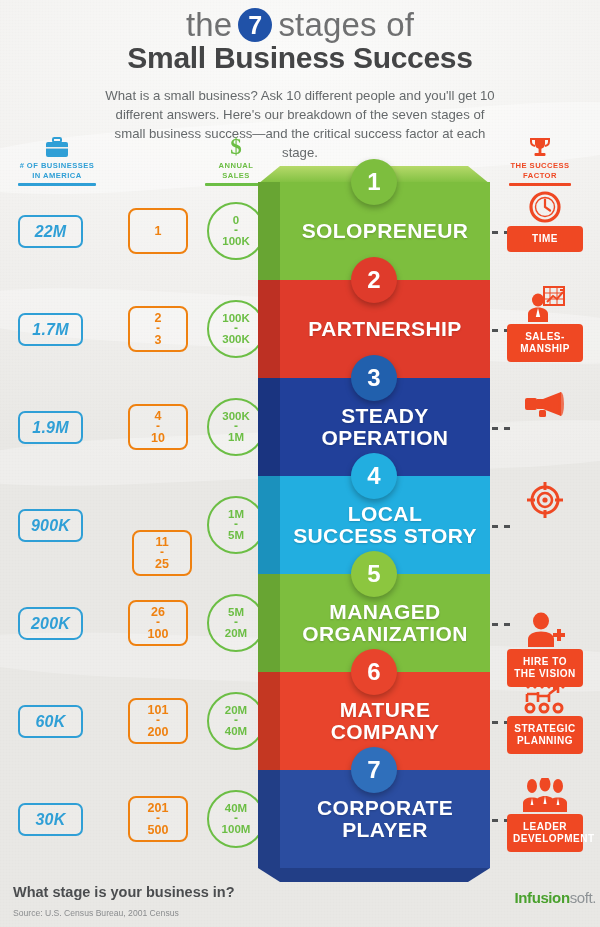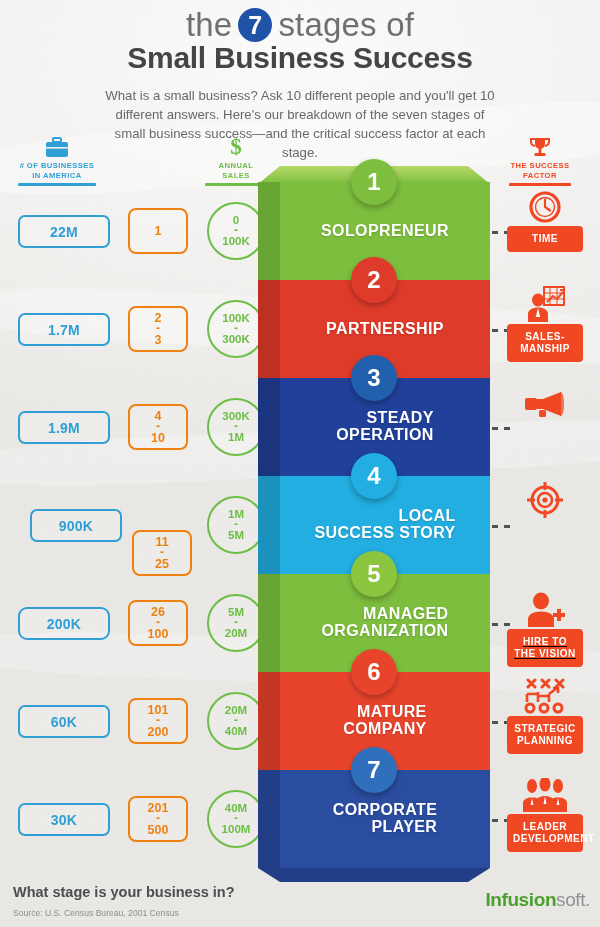--- a/index.html
+++ b/index.html
@@ -72,42 +72,42 @@
   .col-top{position:absolute;top:-16px;left:0;width:232px;height:18px;}
   .col-top .face{position:absolute;inset:0;
      background:linear-gradient(180deg,#b6d96a 0%, #a8d158 100%);
      clip-path:polygon(22px 0, 210px 0, 232px 18px, 0 18px);}
   .band{position:absolute;left:0;width:232px;overflow:visible;}
   .band .front{position:absolute;left:22px;right:0;top:0;bottom:0;}
   .band .side{position:absolute;left:0;top:0;width:22px;bottom:0;
      clip-path:polygon(0 0, 22px 0, 22px 100%, 0 100%);}
   .band-label{
     position:absolute;left:22px;right:0;top:0;bottom:0;
-    display:flex;align-items:center;justify-content:center;text-align:right;
-    color:#fff;font-weight:700;font-size:16px;letter-spacing:.4px;line-height:1.06;
+    display:flex;align-items:center;justify-content:center;text-align:center;
+    color:#fff;font-weight:700;font-size:21px;letter-spacing:.4px;line-height:1.06;
     padding:0 8px;box-sizing:border-box;text-shadow:0 1px 2px rgba(0,0,0,.18);
   }
   .num-badge{
     position:absolute;left:50%;transform:translateX(-50%);
     width:46px;height:46px;border-radius:50%;
     display:flex;align-items:center;justify-content:center;
     color:#fff;font-weight:700;font-size:24px;
     box-shadow:0 3px 6px rgba(0,0,0,.28);
     z-index:5;
   }
   .col-bottom{position:absolute;bottom:-12px;left:0;width:232px;height:14px;}
   .col-bottom .face{position:absolute;inset:0;background:#1b3f84;
      clip-path:polygon(0 0, 232px 0, 210px 14px, 22px 14px);}
 
   
   .cell{position:absolute;display:flex;align-items:center;justify-content:center;
         text-align:center;box-sizing:border-box;}
-  .biz-box{width:92px;height:33px;border:2px solid #2f9fd6;border-radius:7px;
-           color:#2f9fd6;font-size:14px;font-weight:700;letter-spacing:.2px;
-           background:rgba(255,255,255,.18);}
+  .biz-box{width:65px;height:33px;border:2px solid #2f9fd6;border-radius:7px;
+           color:#2f9fd6;font-size:16px;font-weight:700;letter-spacing:.2px;
+           background:rgba(255,255,255,.18);font-style:italic;}
   .emp-box{width:60px;height:46px;border:2px solid #ef8110;border-radius:8px;
            color:#ef8110;font-size:12.5px;font-weight:700;line-height:1.12;
            background:rgba(255,255,255,.18);}
   .sales-circle{width:58px;height:58px;border:2px solid #6cbe45;border-radius:50%;
            color:#6cbe45;font-size:11.5px;font-weight:700;line-height:1.14;
            background:rgba(255,255,255,.18);}
   .cell .stack{display:flex;flex-direction:column;align-items:center;justify-content:center;}
   .cell .stack .dash{line-height:.62;font-size:12px;}
 
   
@@ -120,21 +120,21 @@
   .factor-icon{height:40px;display:flex;align-items:flex-end;justify-content:center;}
   .factor-chip{
     margin:2px auto 0;background:#ef4823;color:#fff;border-radius:4px;
     font-size:10px;font-weight:700;letter-spacing:.5px;line-height:1.22;
     padding:7px 6px;width:76px;box-sizing:border-box;
   }
 
   
   .footer-q{position:absolute;left:13px;top:884px;font-size:14.5px;font-weight:700;color:#4b4d4f;}
   .footer-src{position:absolute;left:13px;top:908px;font-size:8.6px;color:#8b8d8f;}
-  .logo{position:absolute;right:10px;top:889px;font-size:19px;font-weight:700;letter-spacing:-.4px;}
+  .logo{position:absolute;right:4px;top:889px;font-size:15px;font-weight:700;letter-spacing:-.4px;}
   .logo .g{color:#4aa12e;}
   .logo .s{color:#8e9396;font-weight:400;}
 </style>
 </head>
 <body>
 
 <div id="page">
   <div class="swoosh sw1"></div>
   <div class="swoosh sw2"></div>
   <div class="swoosh sw3"></div>
@@ -279,21 +279,21 @@
       <div class="factor" style="left: 500px; top: 380px;">
         <div class="factor-icon">
           <svg width="44" height="30" viewBox="0 0 44 30">
             <path d="M14 9h6l18-7v24l-18-7h-6z" fill="#ef4823"></path>
             <rect x="2" y="8" width="12" height="12" rx="2" fill="#ef4823"></rect>
             <rect x="16" y="20" width="7" height="7" rx="1.5" fill="#ef4823"></rect>
             <ellipse cx="38" cy="14" rx="3" ry="12" fill="#ef4823" opacity=".75"></ellipse>
           </svg>
         </div>
       </div>
-      <div class="cell biz-box" style="left: 30px; top: 509px;">
+      <div class="cell biz-box" style="left: 18px; top: 509px;">
         <span>900K</span>
       </div>
       <div class="cell emp-box" style="left: 132px; top: 502px; margin-top: 28px;">
         <div class="stack">
           <span>11</span>
           <span class="dash">-</span>
           <span>25</span>
         </div>
       </div>
       <div class="cell sales-circle" style="left: 207px; top: 496px;">
@@ -327,21 +327,21 @@
       </div>
       <div class="cell sales-circle" style="left: 207px; top: 594px;">
         <div class="stack">
           <span>5M</span>
           <span class="dash">-</span>
           <span>20M</span>
         </div>
       </div>
       <div class="dots" style="position: absolute; height: 3px; background-image: linear-gradient(90deg, rgb(79, 81, 83) 0px, rgb(79, 81, 83) 6px, transparent 6px, transparent 12px); background-size: 12px 3px; background-repeat: repeat-x; left: 269px; width: 30px; top: 623px;"></div>
       <div style="position: absolute; height: 3px; background-image: linear-gradient(90deg, rgb(79, 81, 83) 0px, rgb(79, 81, 83) 6px, transparent 6px, transparent 12px); background-size: 12px 3px; background-repeat: repeat-x; left: 492px; width: 22px; top: 623px;"></div>
-      <div class="factor" style="left: 500px; top: 587px; text-decoration: underline;">
+      <div class="factor" style="left: 500px; top: 607px;">
         <div class="factor-icon">
           <svg width="42" height="36" viewBox="0 0 42 36">
             <ellipse cx="17" cy="10" rx="8" ry="8.5" fill="#ef4823"></ellipse>
             <path d="M4 36v-8c0-4.5 5.5-7.5 13-7.5s13 3 13 7.5v8z" fill="#ef4823"></path>
             <path d="M33 18h4v4h4v4h-4v4h-4v-4h-4v-4h4z" fill="#ef4823"></path>
           </svg>
         </div>
         <div class="factor-chip">HIRE TO<br>THE VISION</div>
       </div>
       <div class="cell biz-box" style="left: 18px; top: 705px;">

